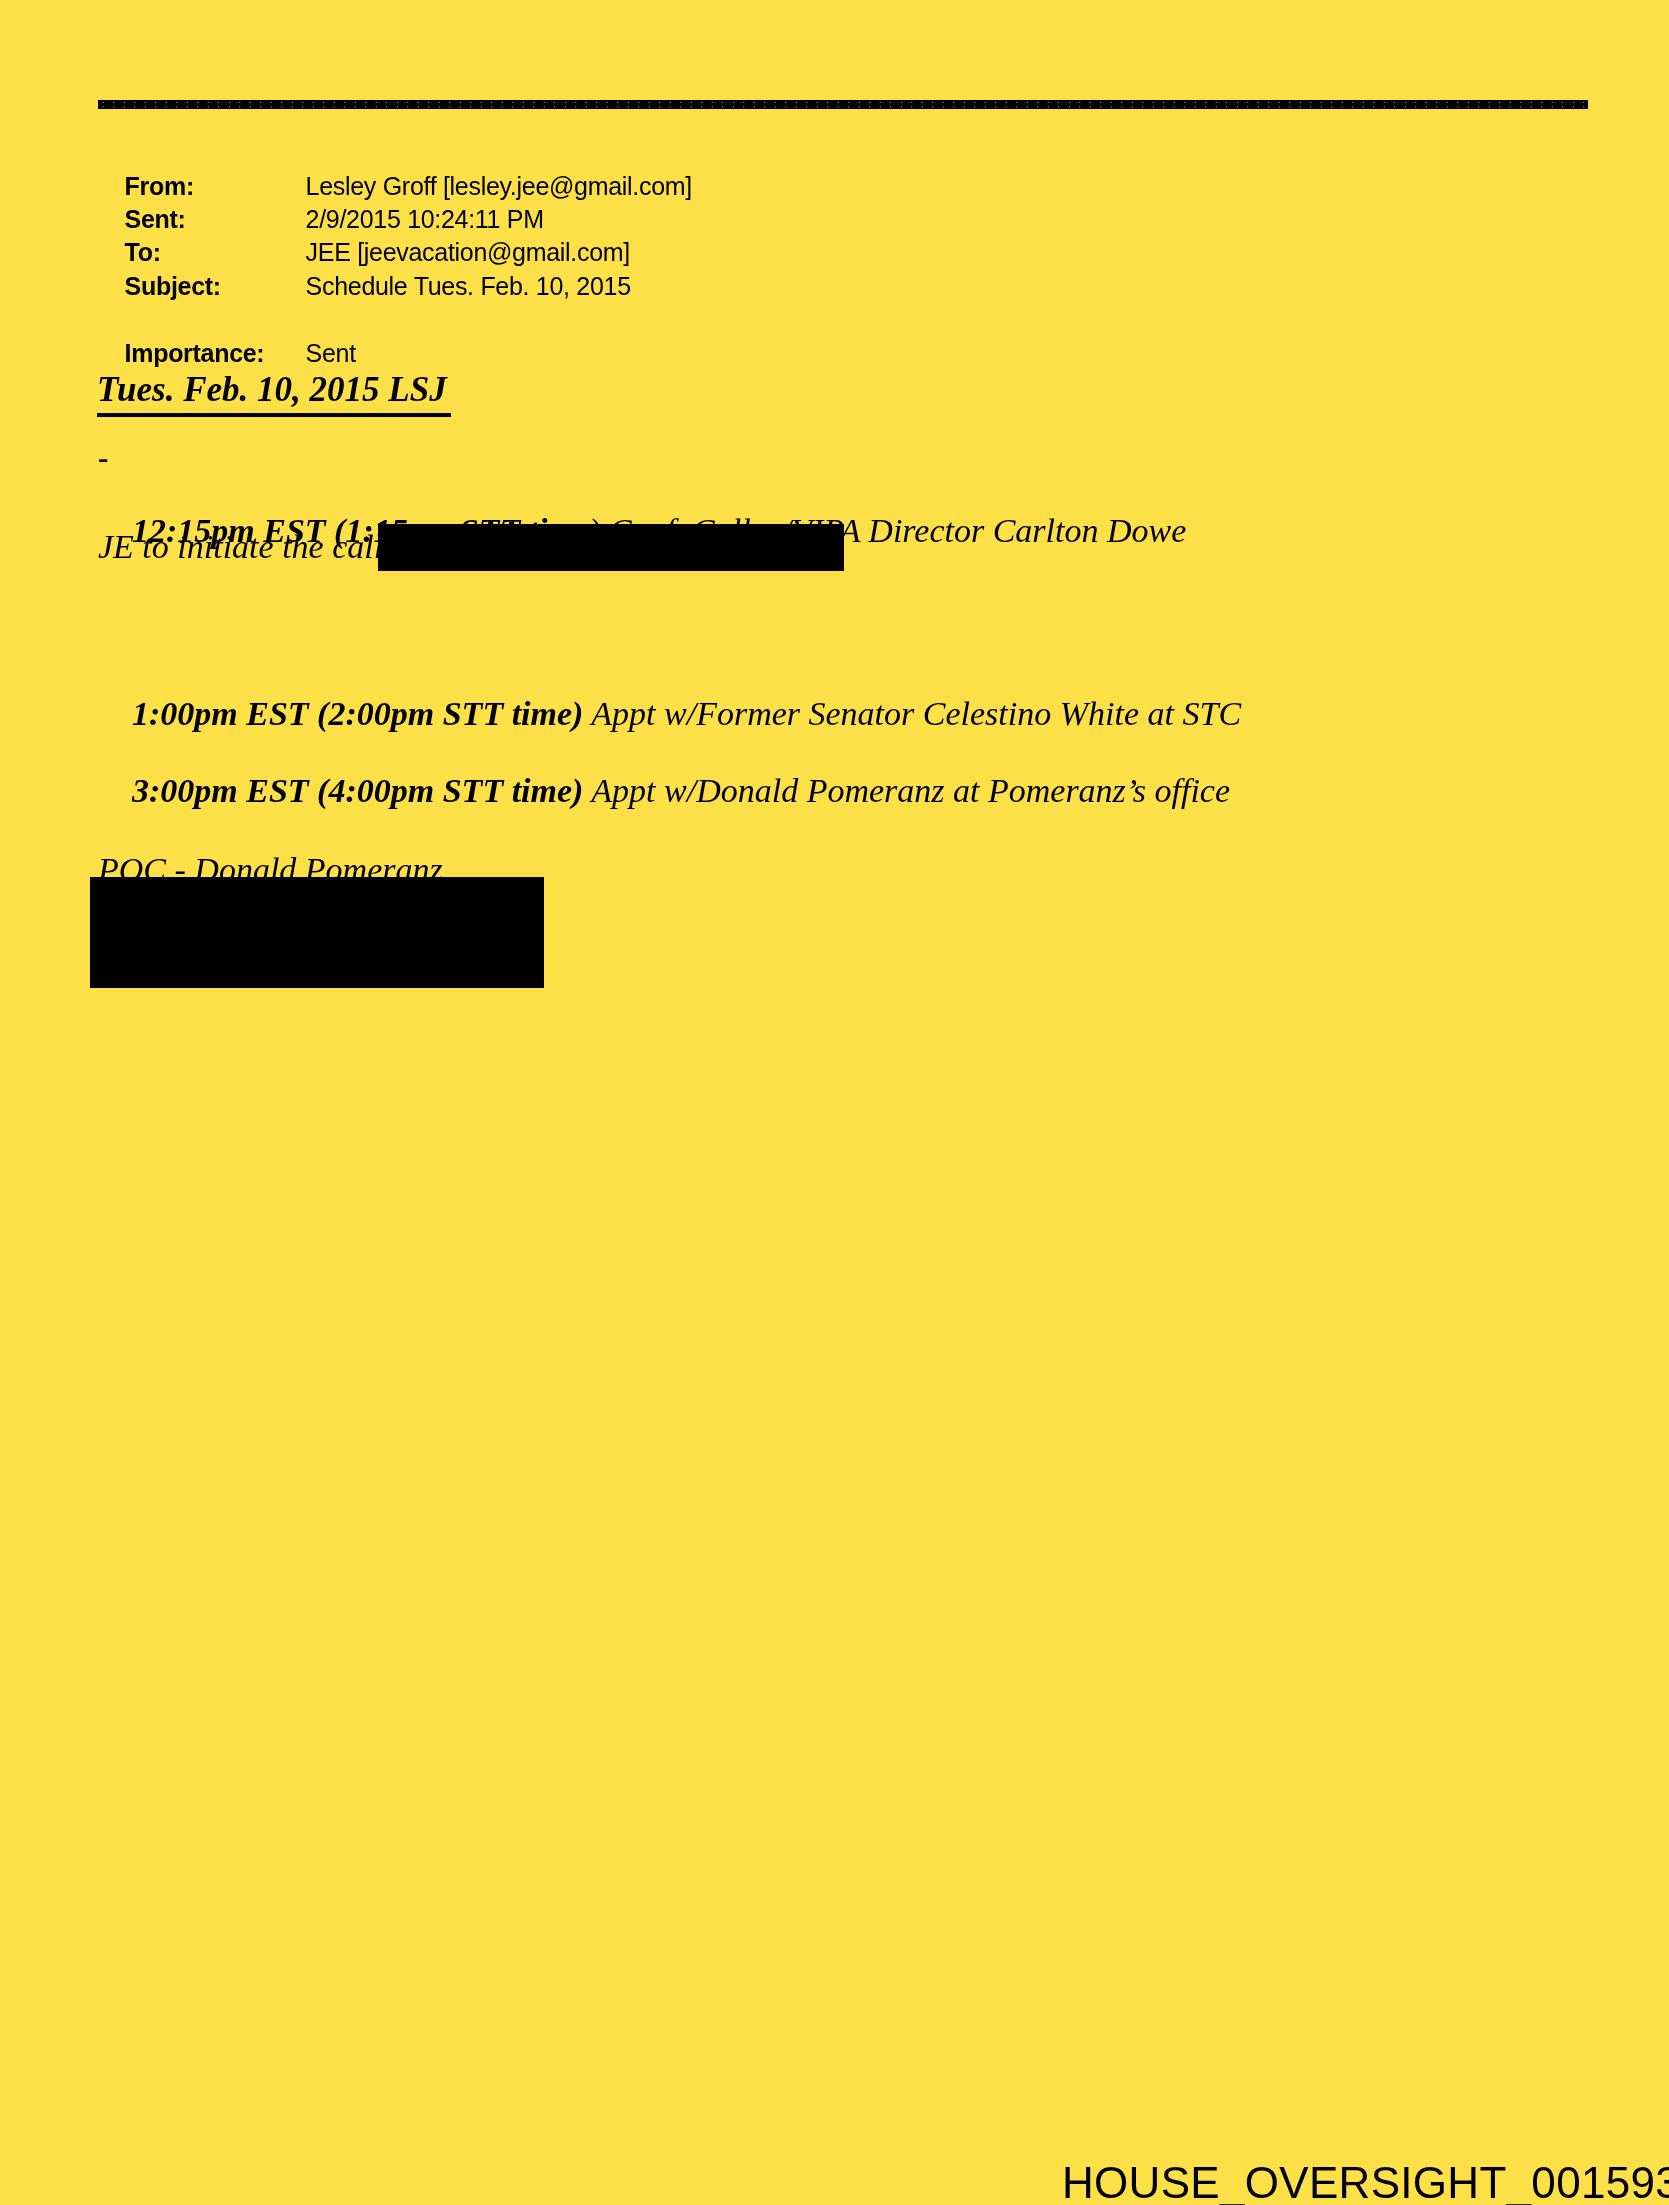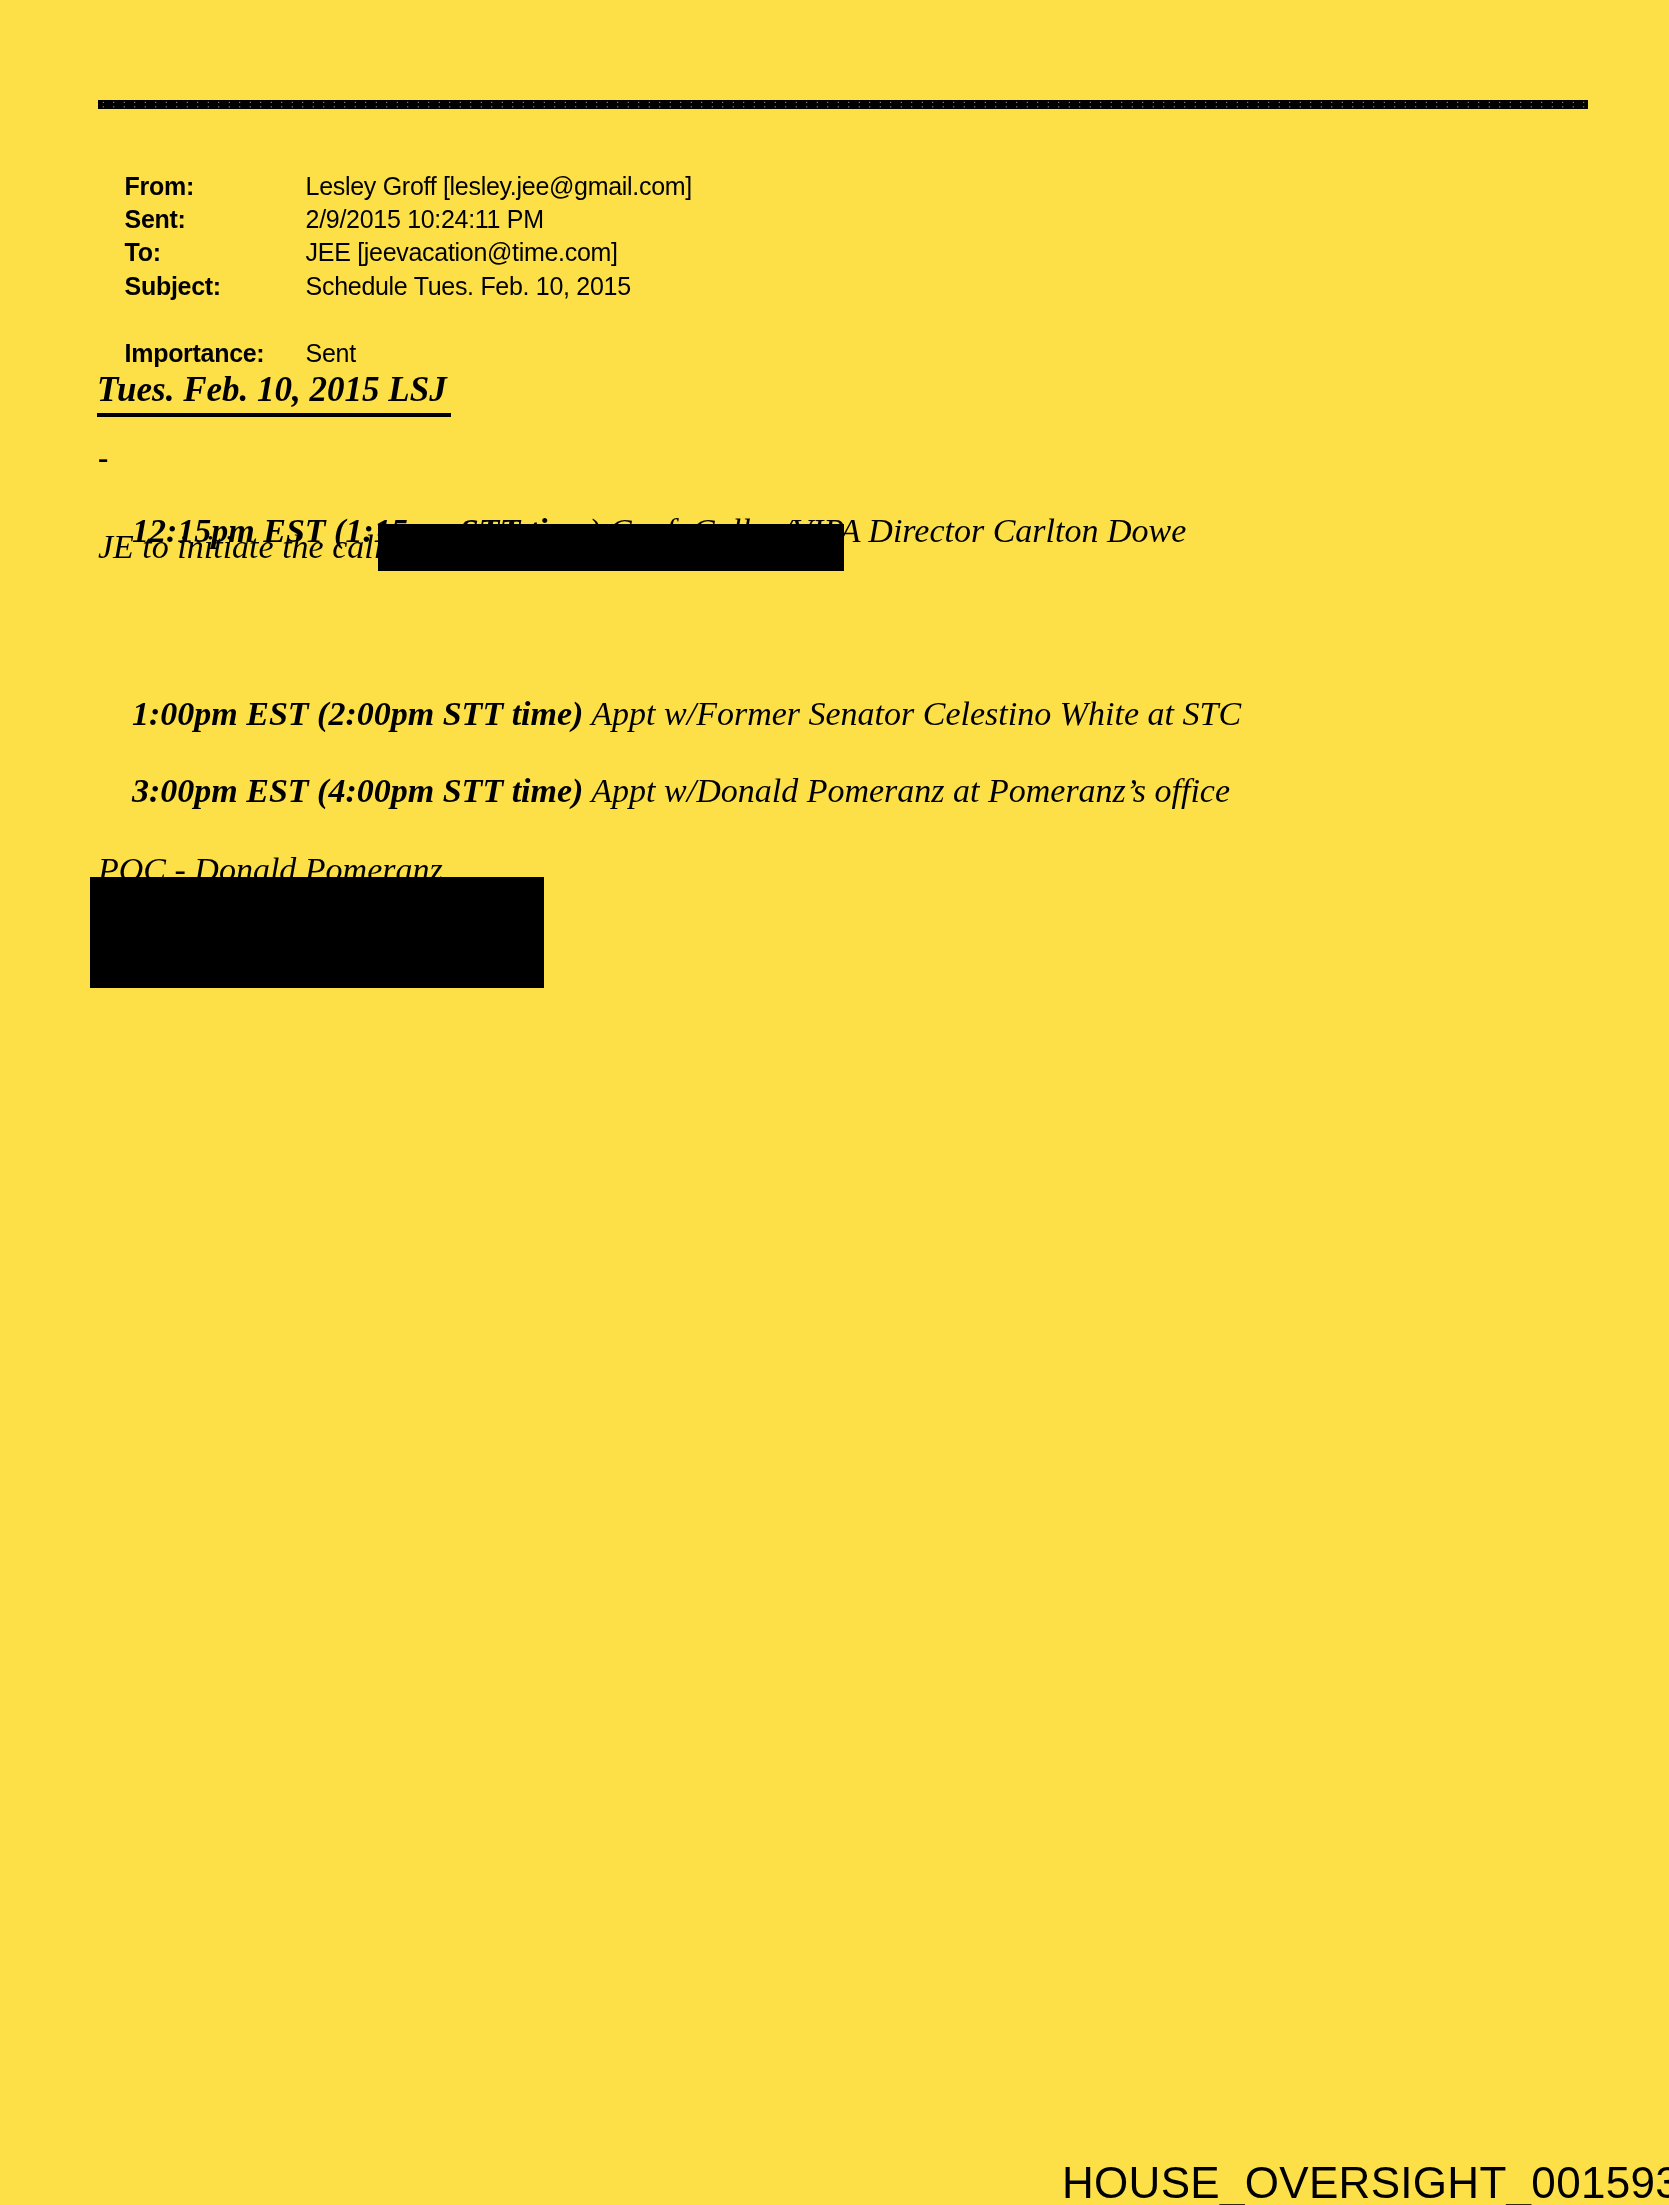--- a/index.html
+++ b/index.html
@@ -121,21 +121,21 @@
 
   <div class="top-bar"></div>
 
   <div class="hrow hrow-from">
     <span class="hlabel">From:</span><span class="hvalue">Lesley Groff [lesley.jee@gmail.com]</span>
   </div>
   <div class="hrow hrow-sent">
     <span class="hlabel">Sent:</span><span class="hvalue">2/9/2015 10:24:11 PM</span>
   </div>
   <div class="hrow hrow-to">
-    <span class="hlabel">To:</span><span class="hvalue">JEE [jeevacation@time.com]</span>
+    <span class="hlabel">To:</span><span class="hvalue">JEE [jeevacation@gmail.com]</span>
   </div>
   <div class="hrow hrow-subject">
     <span class="hlabel">Subject:</span><span class="hvalue">Schedule Tues. Feb. 10, 2015</span>
   </div>
   <div class="hrow hrow-importance">
     <span class="hlabel">Importance:</span><span class="hvalue">Sent</span>
   </div>
 
   <div class="title-line">
     <span class="title-text">Tues. Feb. 10, 2015 LSJ</span>

